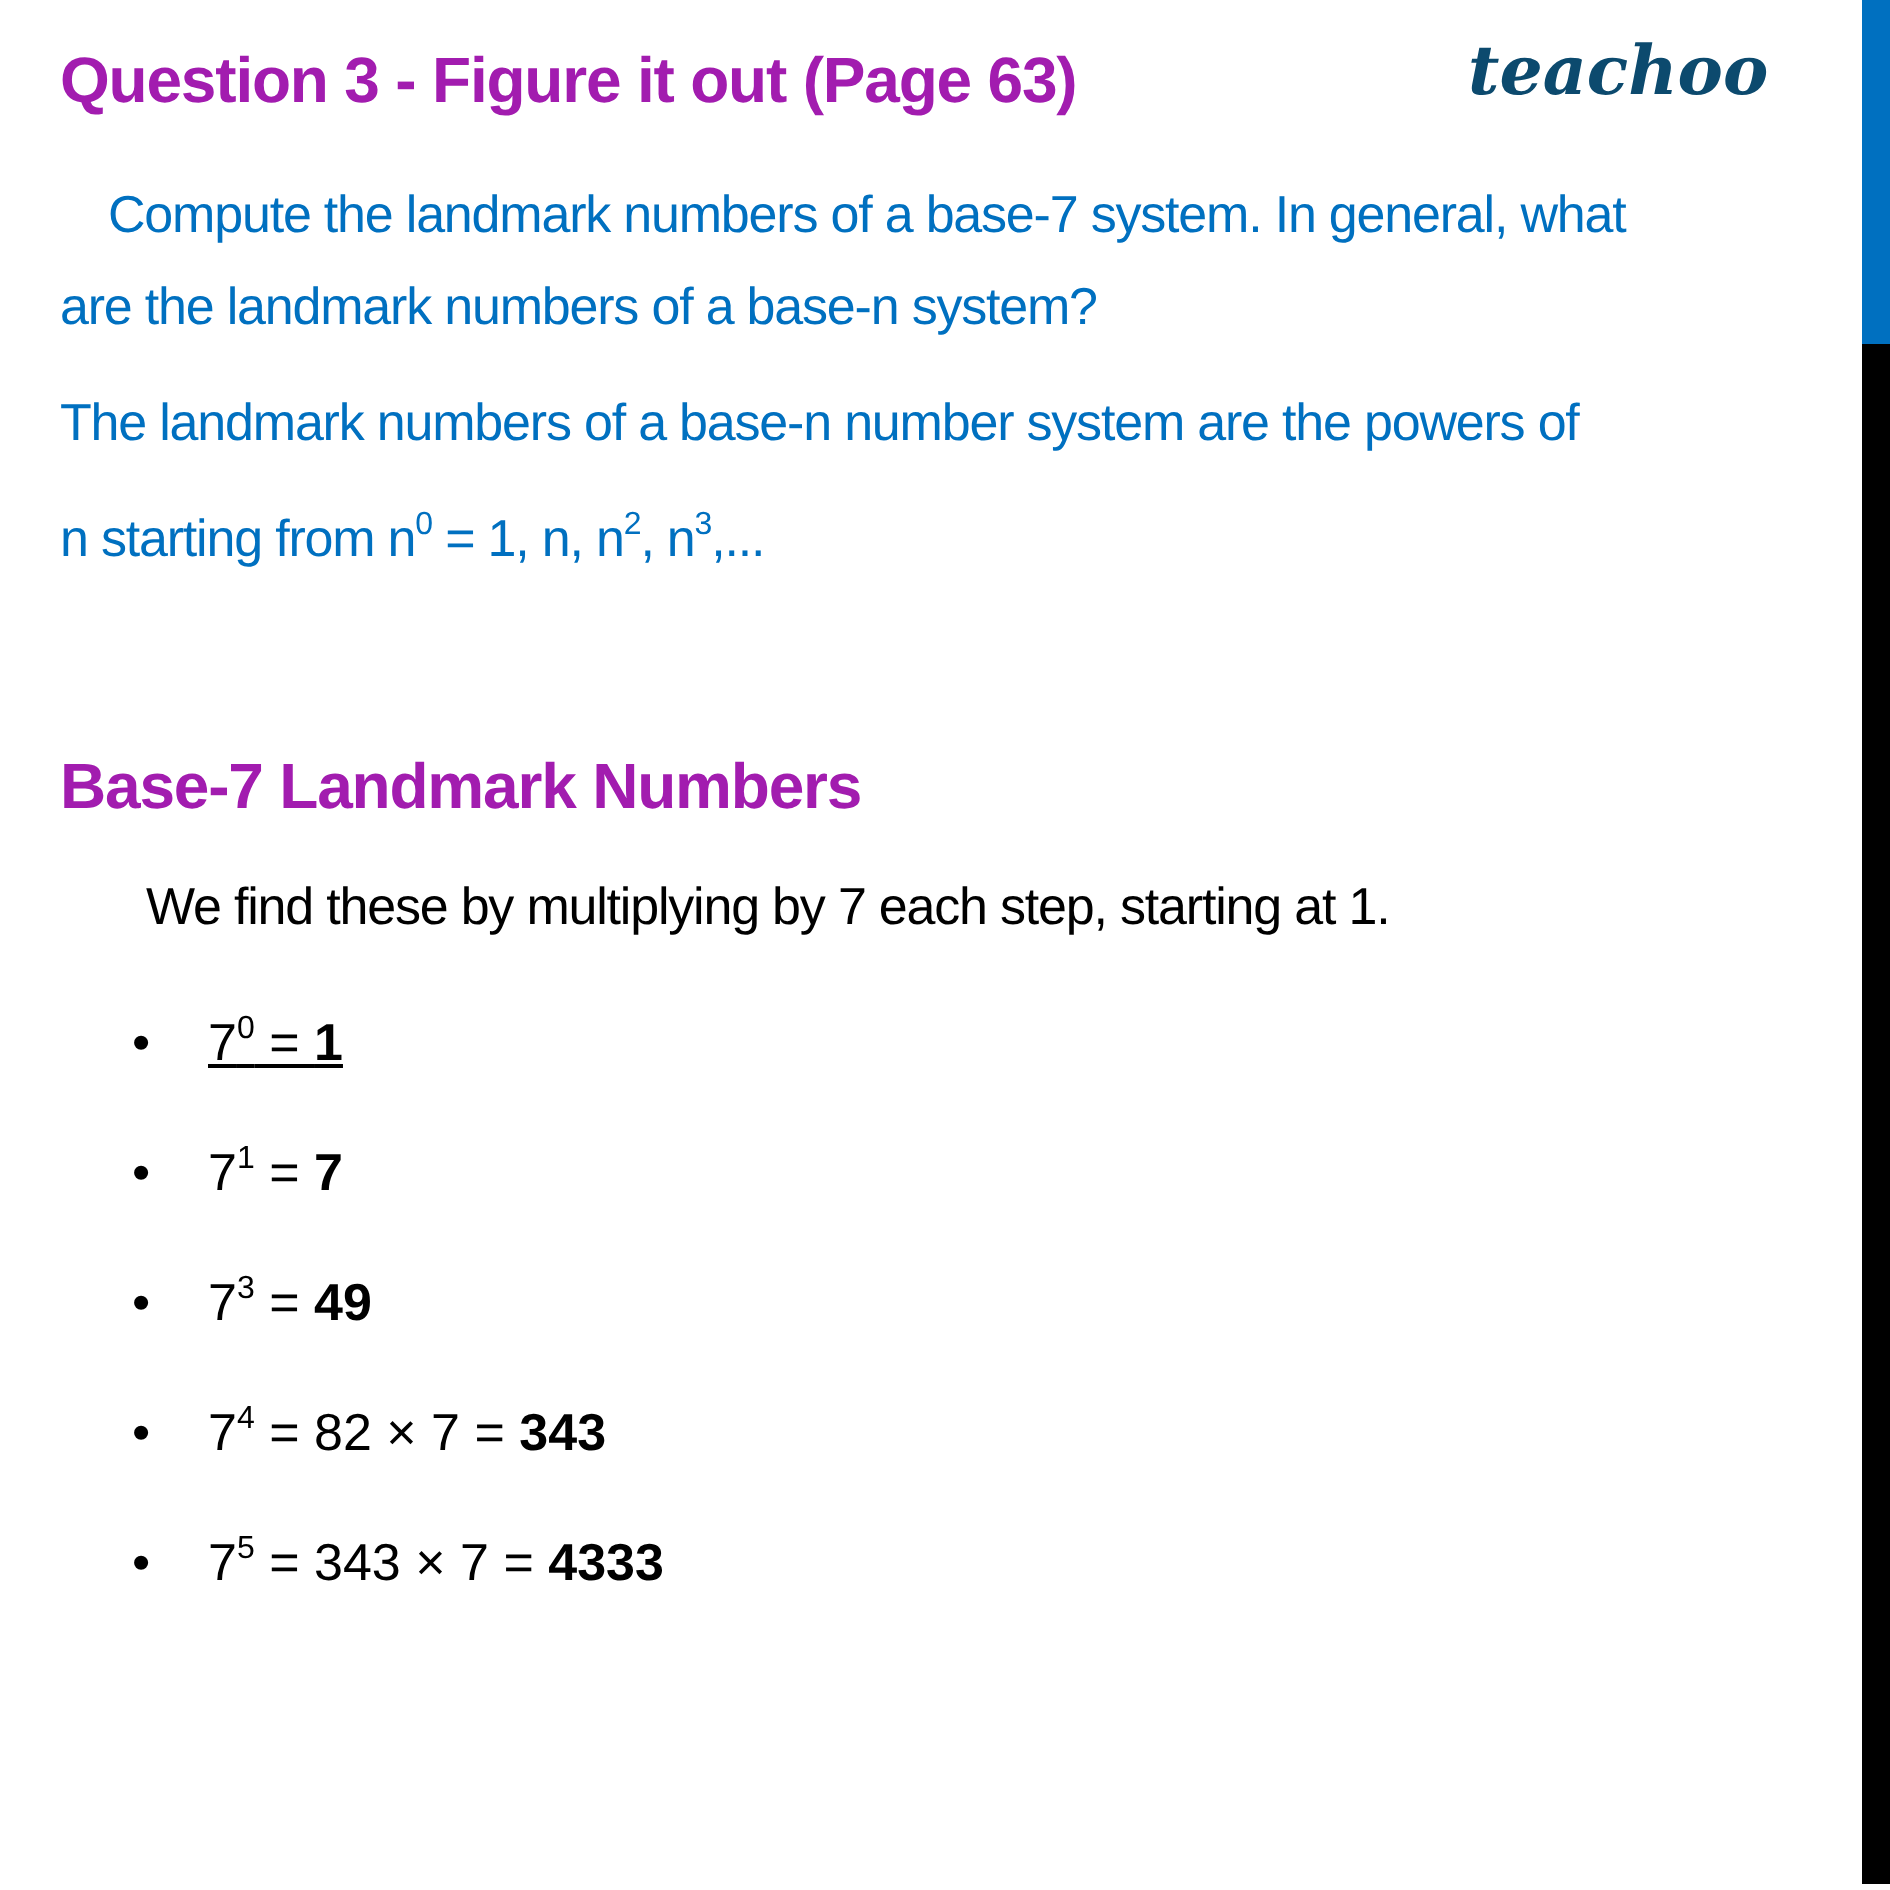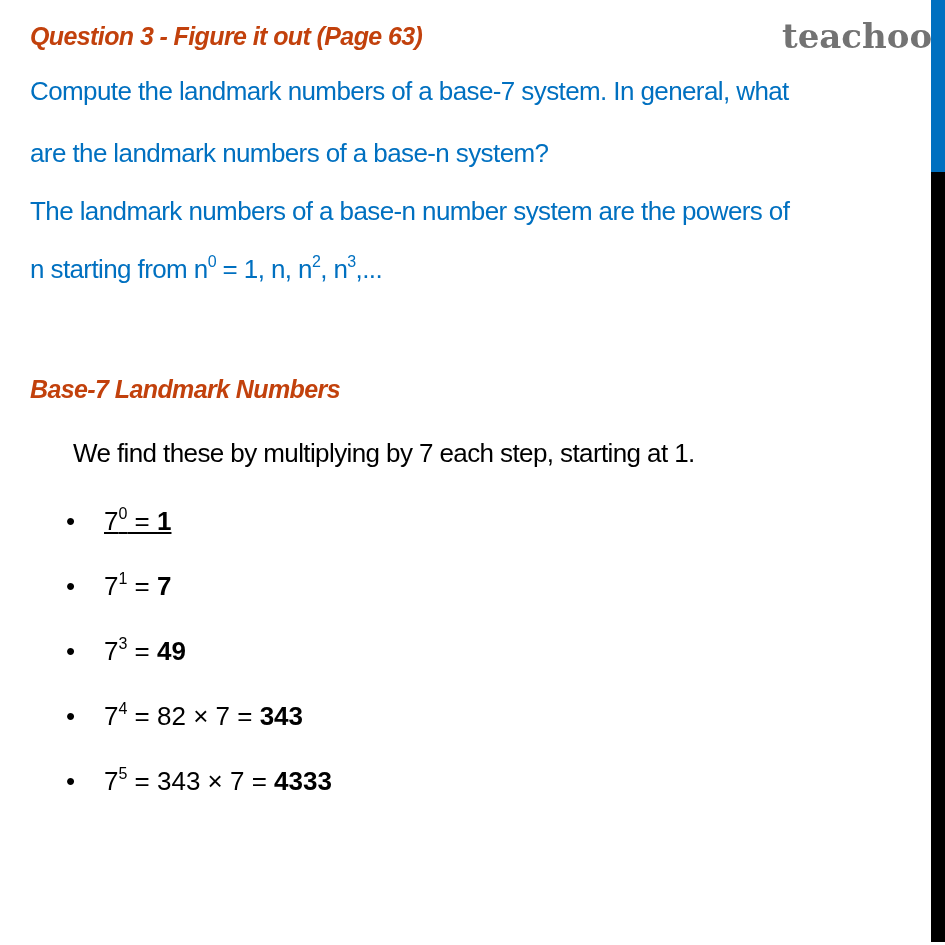--- a/index.html
+++ b/index.html
@@ -3,43 +3,43 @@
 <meta charset="utf-8">
 <style>
   html, body { margin: 0; padding: 0; }
   body {
     width: 945px; height: 945px; background: #ffffff; position: relative; overflow: hidden;
     font-family: "Liberation Sans", sans-serif;
   }
   .side-blue { position: absolute; left: 931px; top: 0; width: 14px; height: 172px; background: #0070c0; }
   .side-black { position: absolute; left: 931px; top: 172px; width: 14px; height: 770px; background: #000000; }
   .logo {
-    position: absolute; left: 782px; top: 16px; font-family: "DejaVu Serif", serif;
-    font-weight: bold; font-size: 34px; color: #737373; letter-spacing: 0px;
+    position: absolute; left: 734px; top: 16px; font-family: "DejaVu Serif", serif;
+    font-style: italic; font-weight: bold; font-size: 34px; color: #0c4a6e; letter-spacing: 0px;
   }
   .line { position: absolute; left: 30px; white-space: nowrap; font-size: 26px; letter-spacing: -0.6px; }
   .blue { color: #0070c0; }
-  .title { font-weight: bold; color: #c2410c; font-size: 25px; letter-spacing: -0.6px; font-style: italic; }
+  .title { font-weight: bold; color: #a21caf; font-size: 32px; letter-spacing: -0.6px; }
   .black { color: #000; }
   sup { font-size: 16px; vertical-align: 0; position: relative; top: -11px; }
   .bullet { position: absolute; left: 66px; font-size: 26px; color: #000; }
   .item { position: absolute; left: 104px; font-size: 26px; color: #000; white-space: nowrap; }
   b { font-weight: bold; }
 </style>
 </head>
 <body>
 
 <div class="side-blue"></div>
 <div class="side-black"></div>
 
 <div class="logo">teachoo</div>
 
 <div class="line title" style="top:22px;">Question 3 - Figure it out (Page 63)</div>
 
-<div class="line blue" style="top:76px;">Compute the landmark numbers of a base-7 system. In general, what</div>
+<div class="line blue" style="top:92px;margin-left:24px;">Compute the landmark numbers of a base-7 system. In general, what</div>
 <div class="line blue" style="top:138px;">are the landmark numbers of a base-n system?</div>
 
 <div class="line blue" style="top:196px;">The landmark numbers of a base-n number system are the powers of</div>
 <div class="line blue" style="top:254px;"><span>n starting from n</span><sup>0</sup><span> = 1, n, n</span><sup>2</sup><span>, n</span><sup>3</sup><span>,...</span></div>
 
 <div class="line title" style="top:375px;">Base-7 Landmark Numbers</div>
 <div class="line black" style="top:438px;margin-left:43px;">We find these by multiplying by 7 each step, starting at 1.</div>
 
 <div>
   <span class="bullet" style="top:506px;">•</span>

